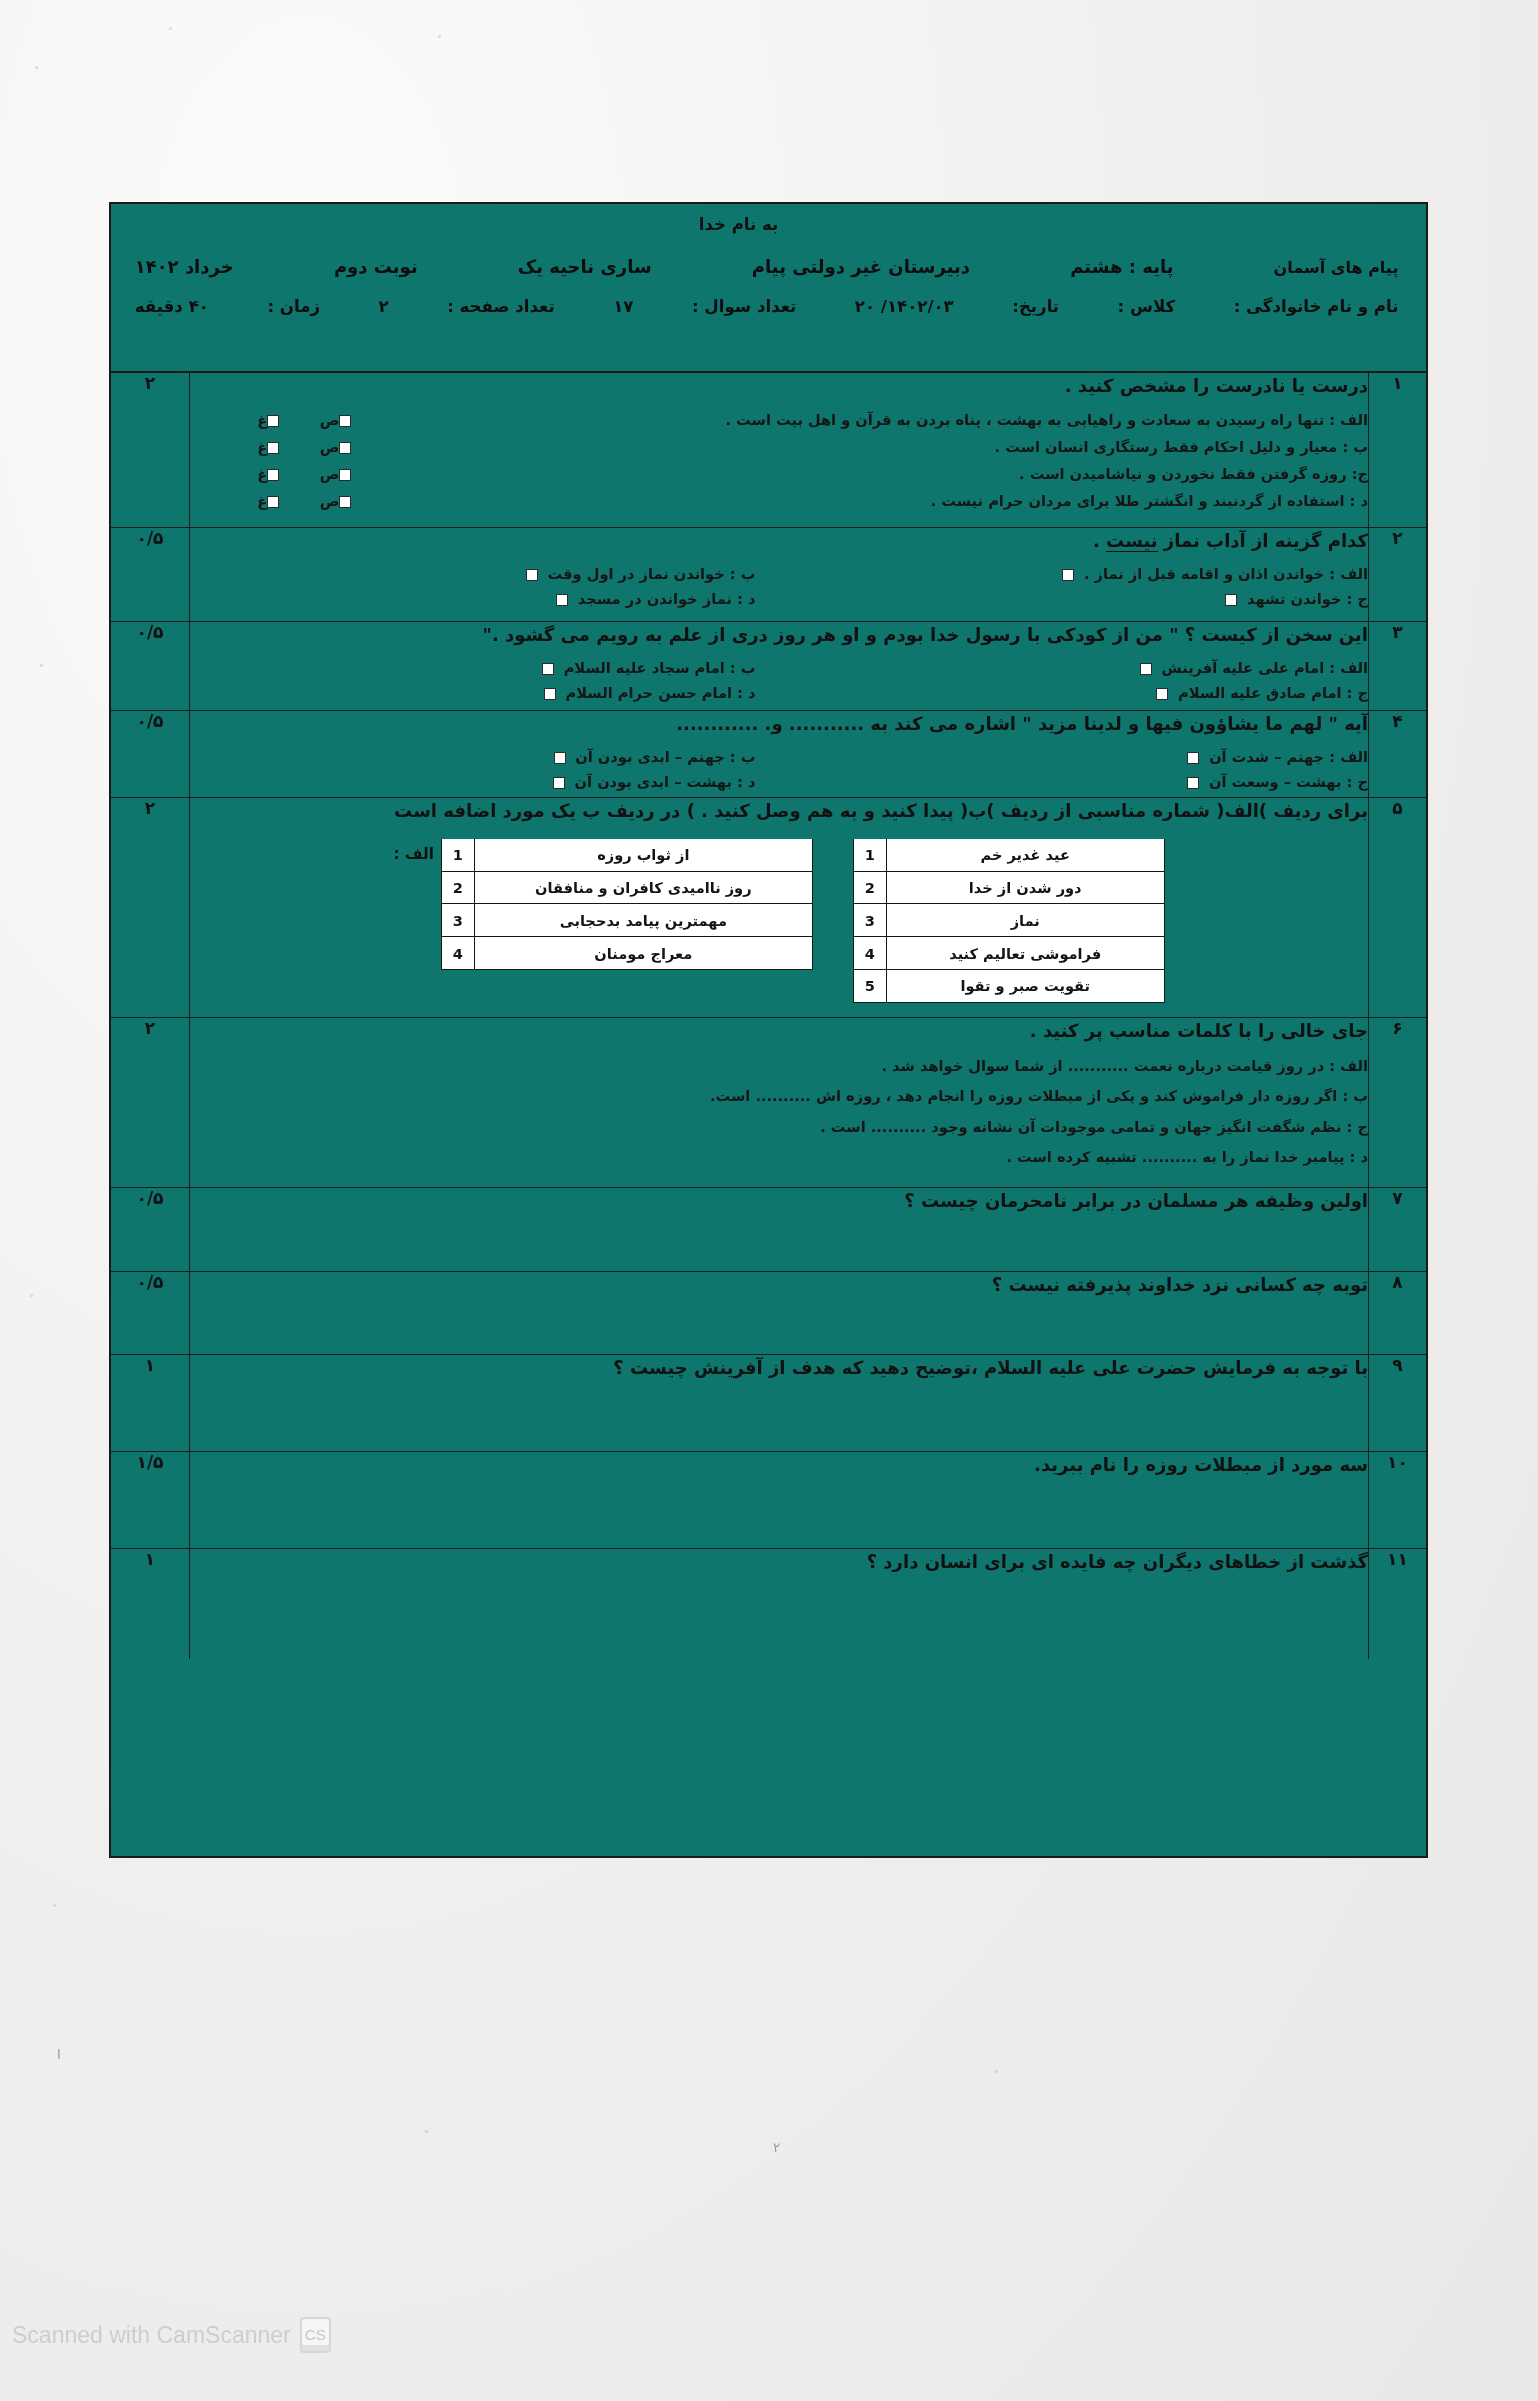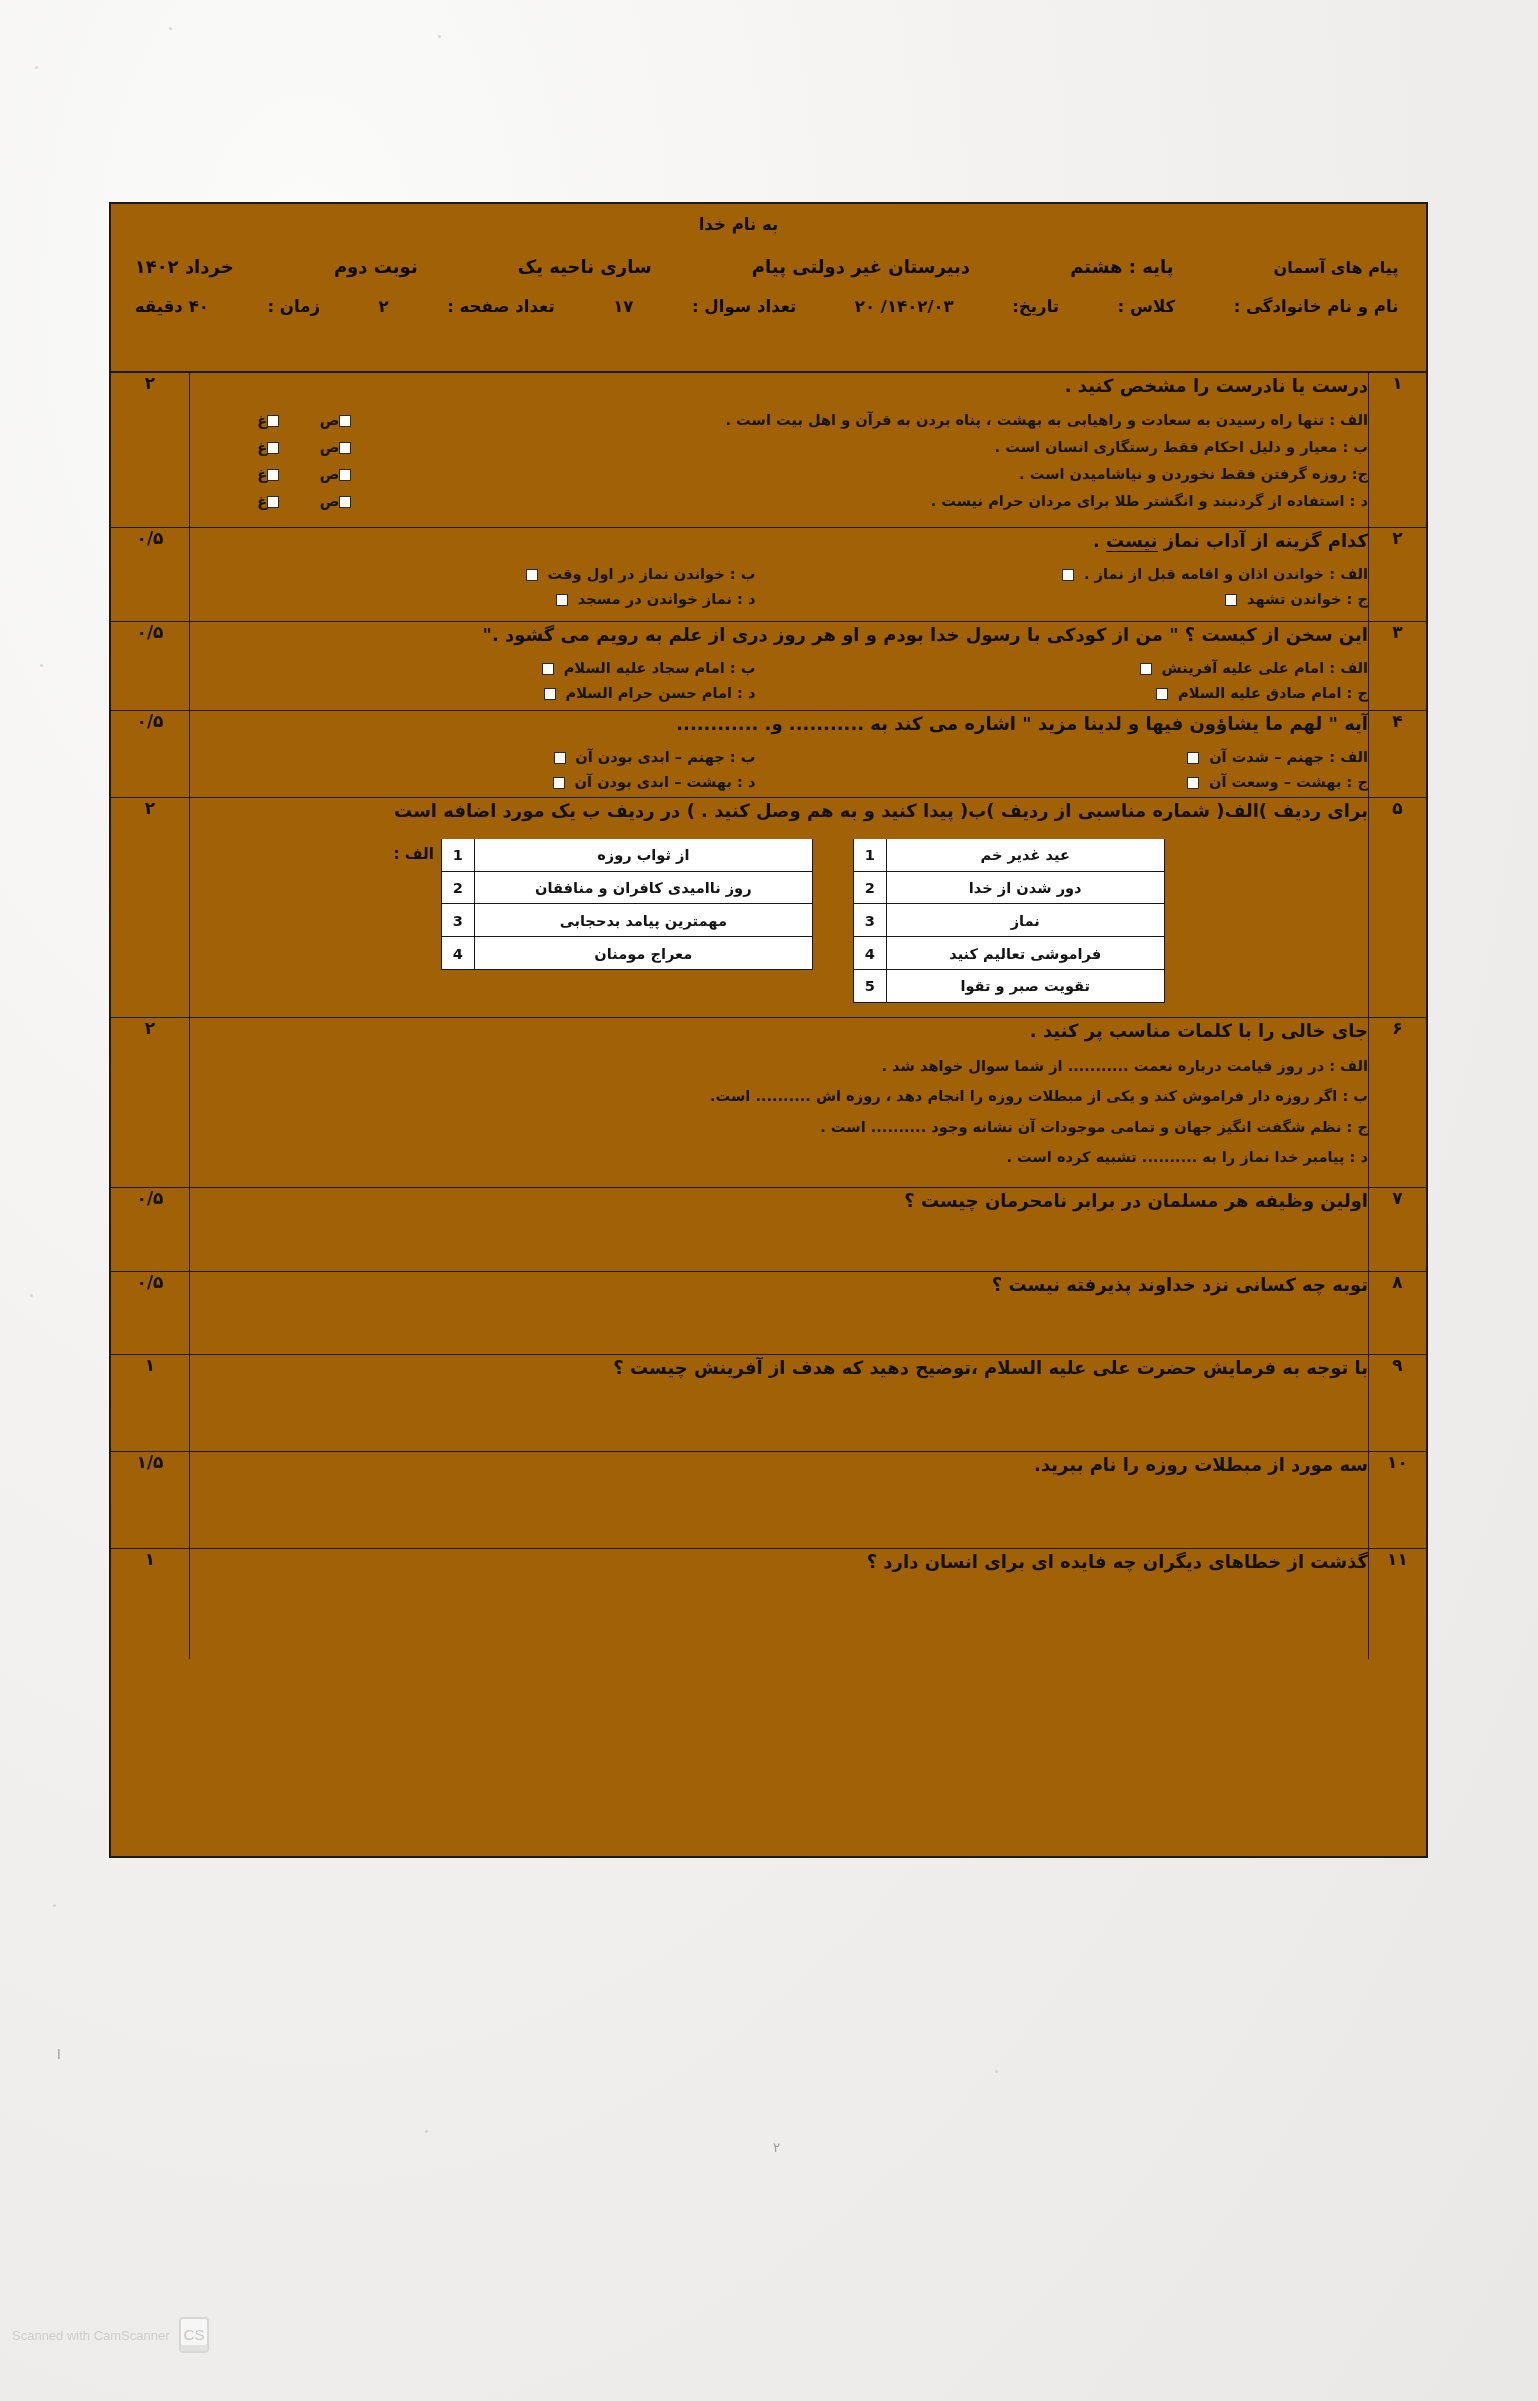--- a/index.html
+++ b/index.html
@@ -15,21 +15,21 @@
     position:absolute;inset:0;
     background:
       radial-gradient(ellipse at 20% 12%, #fbfbfa 0%, #f0efed 55%, #e9e8e6 100%);
   }
   .speck{position:absolute;background:#bdbcba;border-radius:50%;opacity:.5;}
 
   .sheet{
     position:absolute;
     left:109px;top:202px;
     width:1319px;height:1656px;
-    background:#a16207;
+    background:#0f766e;
     border:2px solid #1a1a1a;
     box-sizing:border-box;
   }
 
   
   .hdr{
     border-bottom:2px solid #1a1a1a;
     padding:5.3px 17px 6.6px 17px;
     box-sizing:border-box;
     height:169px;
@@ -155,21 +155,21 @@
   .cam-badge{
     width:26.5px;height:32px;border:2px solid #c6c6c6;border-radius:4px;
     display:flex;align-items:center;justify-content:center;
     font-family:"Liberation Sans",sans-serif;
     font-size:15.3px;font-weight:normal;color:#a8a8a8;
     background:#fff;
     box-shadow:inset 0 -6px 0 0 #d9d9d9;
   }
   .cam-txt{
     font-family:"Liberation Sans",sans-serif;
-    font-size:13px;color:#b3b3b3;direction:ltr;
+    font-size:23px;color:#b3b3b3;direction:ltr;
   }
   .stray{position:absolute;color:#9a9a9a;font-size:13.3px;}
 </style>
 </head>
 <body>
 
 <div class="scan-bg"></div>
 <div class="speck" style="left:169px;top:26.5px;width:3.3px;height:3.3px;"></div>
 <div class="speck" style="left:438px;top:35px;width:2.7px;height:2.7px;"></div>
 <div class="speck" style="left:35px;top:66px;width:3.3px;height:3.3px;"></div>

